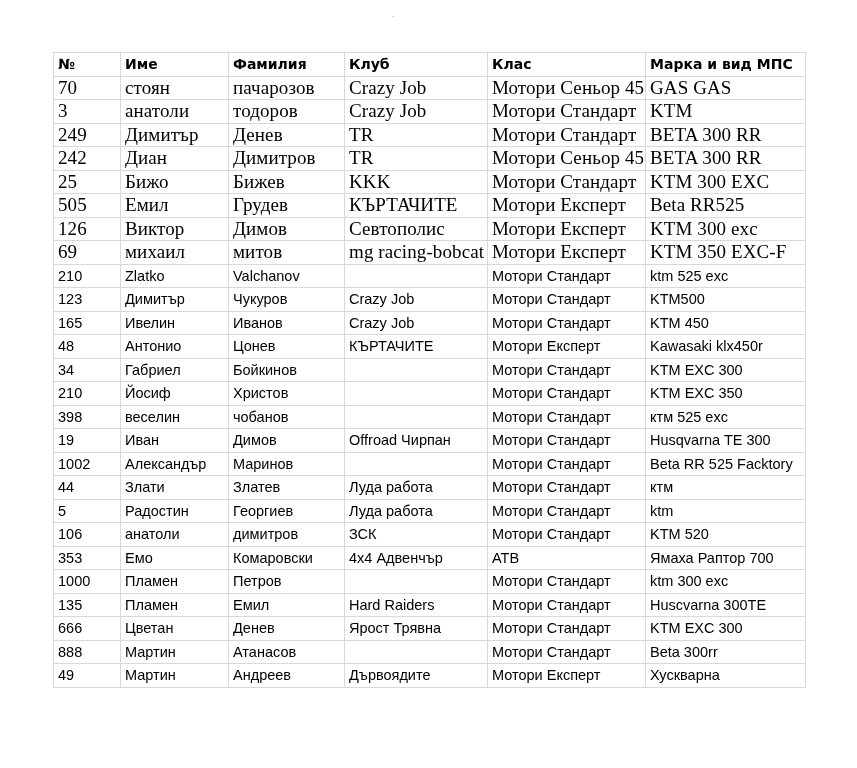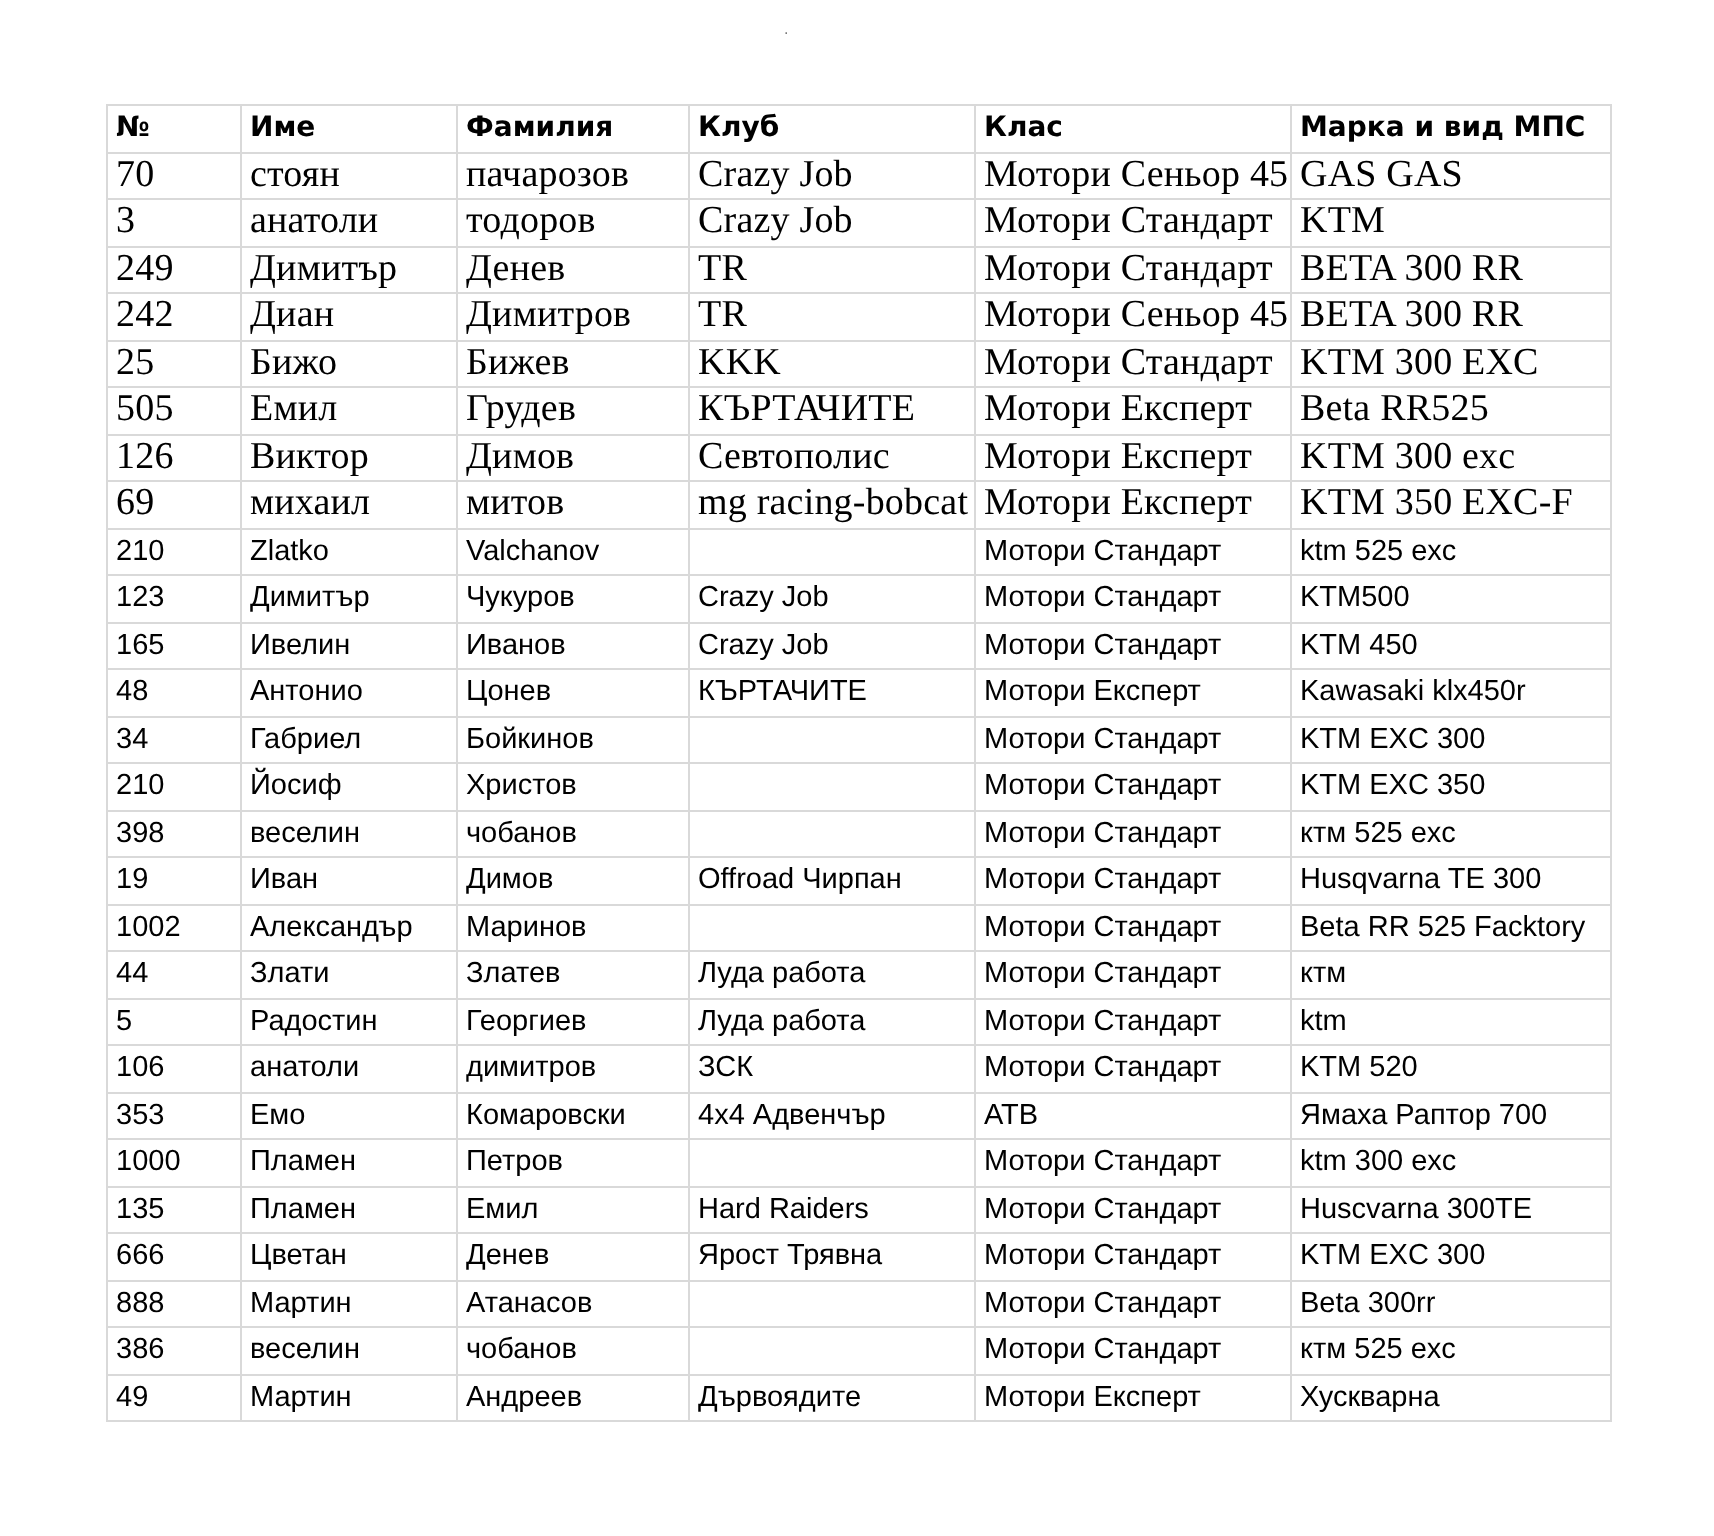--- a/index.html
+++ b/index.html
@@ -243,28 +243,20 @@
       </tr>
       <tr class="a">
         <td class="num">888</td>
         <td>Мартин</td>
         <td>Атанасов</td>
         <td></td>
         <td>Мотори Стандарт</td>
         <td>Beta 300rr</td>
       </tr>
       <tr class="a">
-        <td class="num">386</td>
-        <td>веселин</td>
-        <td>чобанов</td>
-        <td></td>
-        <td>Мотори Стандарт</td>
-        <td>ктм 525 exc</td>
-      </tr>
-      <tr class="a">
         <td class="num">49</td>
         <td>Мартин</td>
         <td>Андреев</td>
         <td>Дървоядите</td>
         <td>Мотори Експерт</td>
         <td>Хускварна</td>
       </tr>
     </tbody>
 </table>
 

